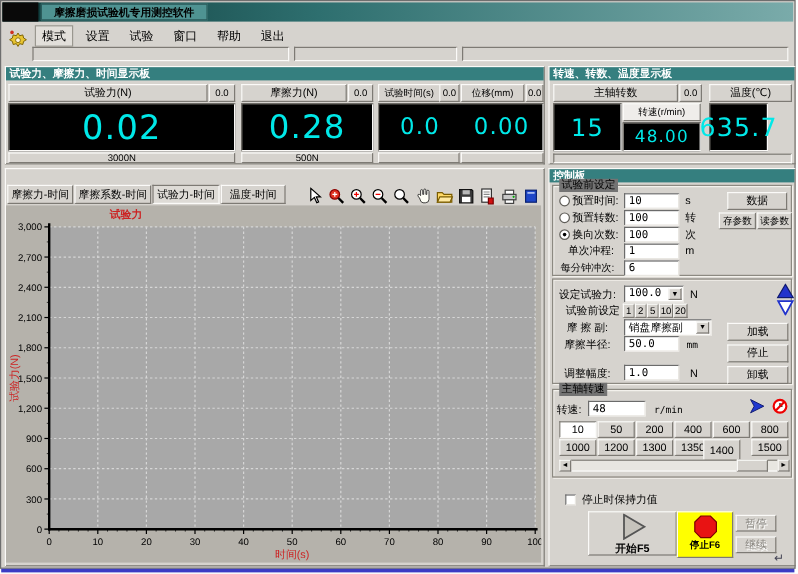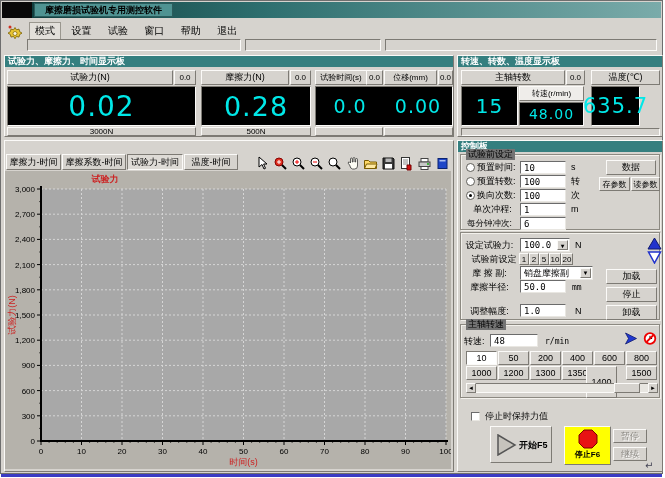--- a/index.html
+++ b/index.html
@@ -395,32 +395,32 @@
     <div class="abs btn sel" style="left:5px;top:26px;width:31px;height:14px;background:#fff">10</div>
     <div class="abs btn" style="left:37px;top:26px;width:31px;height:14px">50</div>
     <div class="abs btn" style="left:69px;top:26px;width:31px;height:14px">200</div>
     <div class="abs btn" style="left:101px;top:26px;width:31px;height:14px">400</div>
     <div class="abs btn" style="left:133px;top:26px;width:31px;height:14px">600</div>
     <div class="abs btn" style="left:165px;top:26px;width:31px;height:14px">800</div>
     <div class="abs btn" style="left:5px;top:41px;width:31px;height:14px">1000</div>
     <div class="abs btn" style="left:37px;top:41px;width:31px;height:14px">1200</div>
     <div class="abs btn" style="left:69px;top:41px;width:31px;height:14px">1300</div>
     <div class="abs btn" style="left:101px;top:41px;width:31px;height:14px">1350</div>
-    <div class="abs btn" style="left:125px;top:41px;width:31px;height:32px">1400</div>
+    <div class="abs btn" style="left:125px;top:41px;width:31px;height:18px">1400</div>
     <div class="abs btn" style="left:165px;top:41px;width:31px;height:14px">1500</div>
     <div class="abs sunken" style="left:5px;top:58px;width:192px;height:10px;background:#e8e6e1"></div>
     <div class="abs btn" style="left:5px;top:58px;width:10px;height:10px;font-size:6px">◄</div>
     <div class="abs raised" style="left:153px;top:58px;width:26px;height:10px"></div>
     <div class="abs btn" style="left:187px;top:58px;width:10px;height:10px;font-size:6px">►</div>
   </div>
 
   <span class="chk" style="left:470px;top:411px"></span>
   <span class="abs lab" style="left:484px;top:410px">停止时保持力值</span>
 
-  <div class="abs btn" style="left:489px;top:425px;width:62px;height:37px;flex-direction:row;justify-content:flex-start">
+  <div class="abs btn" style="left:489px;top:425px;width:74px;height:37px;flex-direction:column;justify-content:space-between">
     <svg width="28" height="22" viewBox="0 0 28 22" style="margin-top:1px">
         <polygon points="7,1 24,11 7,21" fill="#c6c3bc" stroke="#555" stroke-width="1.5"></polygon>
       </svg>
     <span style="font-weight:bold;font-size:9px;line-height:10px">开始F5</span>
   </div>
   <div class="abs btn" style="left:563px;top:425px;width:47px;height:39px;background:#ffff00;flex-direction:column;justify-content:flex-start">
     <svg width="20" height="21" viewBox="0 0 20 21" style="margin-top:2px">
         <polygon points="6,1 14,1 19,6 19,14 14,19 6,19 1,14 1,6" fill="#e81313" stroke="#7a0000"></polygon>
       </svg>
     <span style="font-weight:bold;font-size:8px;line-height:10px">停止F6</span>

